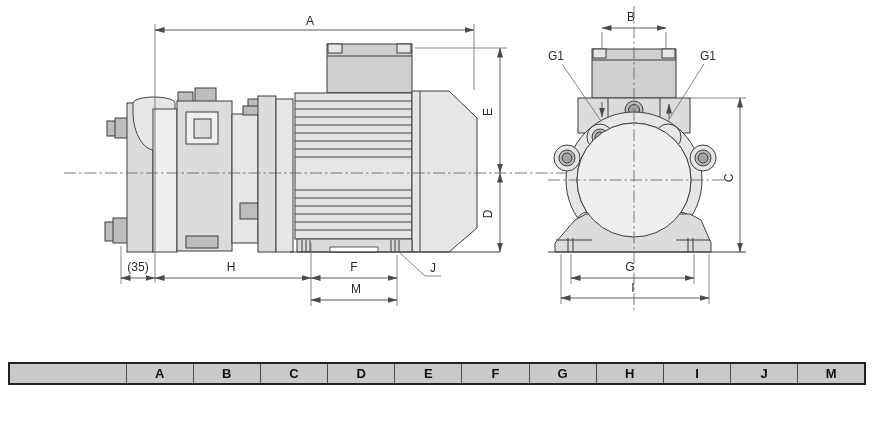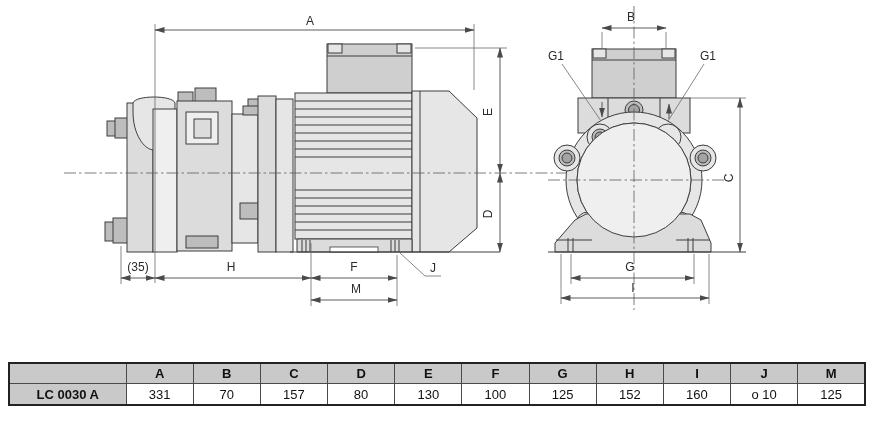--- a/index.html
+++ b/index.html
@@ -295,30 +295,16 @@
     <th class="hd">C</th>
     <th class="hd">D</th>
     <th class="hd">E</th>
     <th class="hd">F</th>
     <th class="hd">G</th>
     <th class="hd">H</th>
     <th class="hd">I</th>
     <th class="hd">J</th>
     <th class="hd">M</th>
   </tr>
-  <tr>
-    <td class="lbl">LC 0030 A</td>
-    <td class="val">331</td>
-    <td class="val">70</td>
-    <td class="val">157</td>
-    <td class="val">80</td>
-    <td class="val">130</td>
-    <td class="val">100</td>
-    <td class="val">125</td>
-    <td class="val">152</td>
-    <td class="val">160</td>
-    <td class="val">o 10</td>
-    <td class="val">125</td>
-  </tr>
 </tbody>
     </table>
 
 </div>
 
 </body></html>

